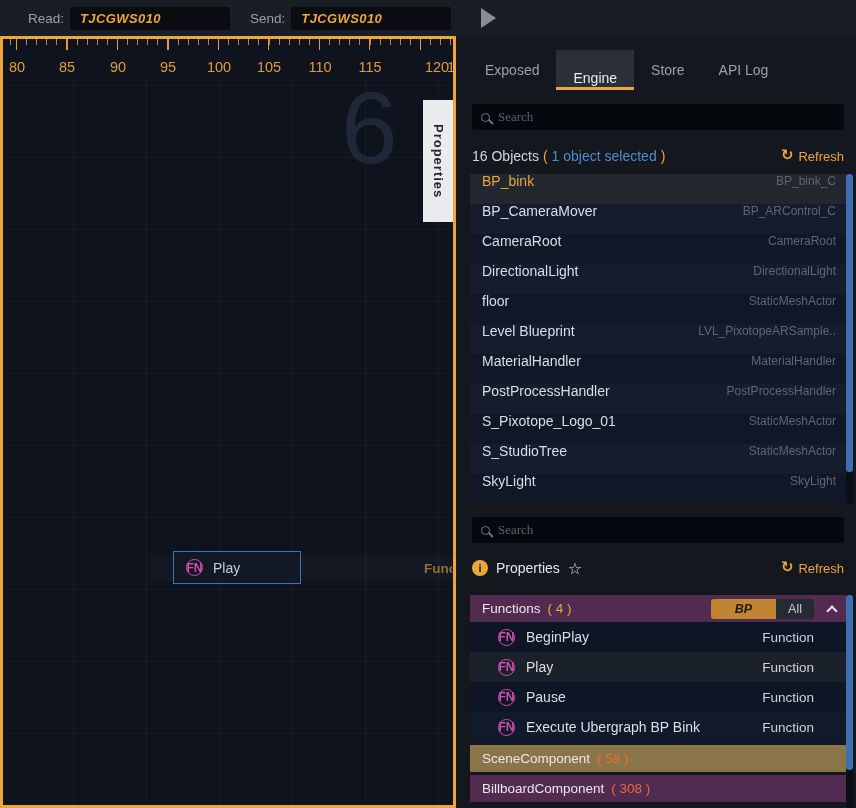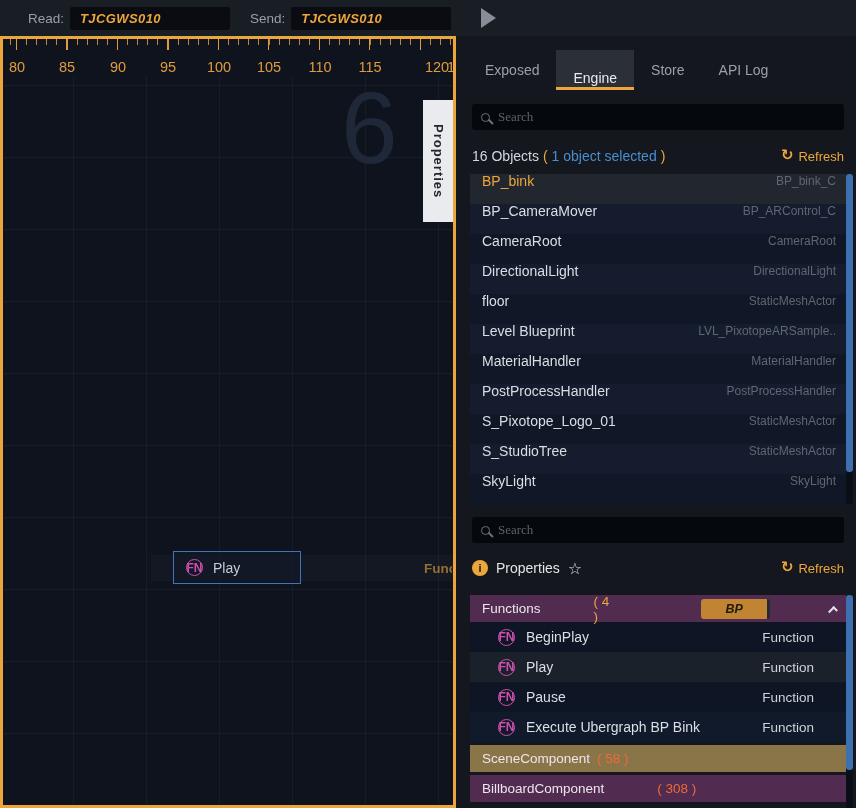--- a/index.html
+++ b/index.html
@@ -159,21 +159,21 @@
   .ph-title { font-size:14px; color:#e2e5e9; }
   .star { color:#d6dade; font-size:16px; cursor:pointer; }
 
   .sec-head {
     height:27px; margin:0 10px 0 14px;
     display:flex; align-items:center; padding:0 10px 0 12px;
     font-size:13.5px; cursor:pointer;
   }
   .sec-head.first { margin-top:15px; }
   .sec-head.gap { margin-top:3px; }
-  .sec-purple { background:var(--purple-header);gap:46px; }
+  .sec-purple { background:var(--purple-header); }
   .sec-olive { background:var(--olive-header); }
   .sec-title { color:#ece6ee; }
   .sec-count { color:var(--accent); margin-left:7px; }
   .sec-count.red { color:var(--count-red); }
   .seg { display:flex; margin-left:auto; border-radius:3px; overflow:hidden; }
   .seg-bp { background:var(--bp-button); color:#241a0c; padding:3px 24px; font-size:12.5px; font-weight:bold; cursor:pointer;font-style:italic; }
   .seg-all { background:#262a32; color:#c6cbd2; padding:3px 12px; font-size:12.5px; cursor:pointer; }
   .chev {
     width:8px; height:8px; margin-left:14px; margin-top:4px;
     border-left:2px solid #e6e0e8; border-top:2px solid #e6e0e8;

